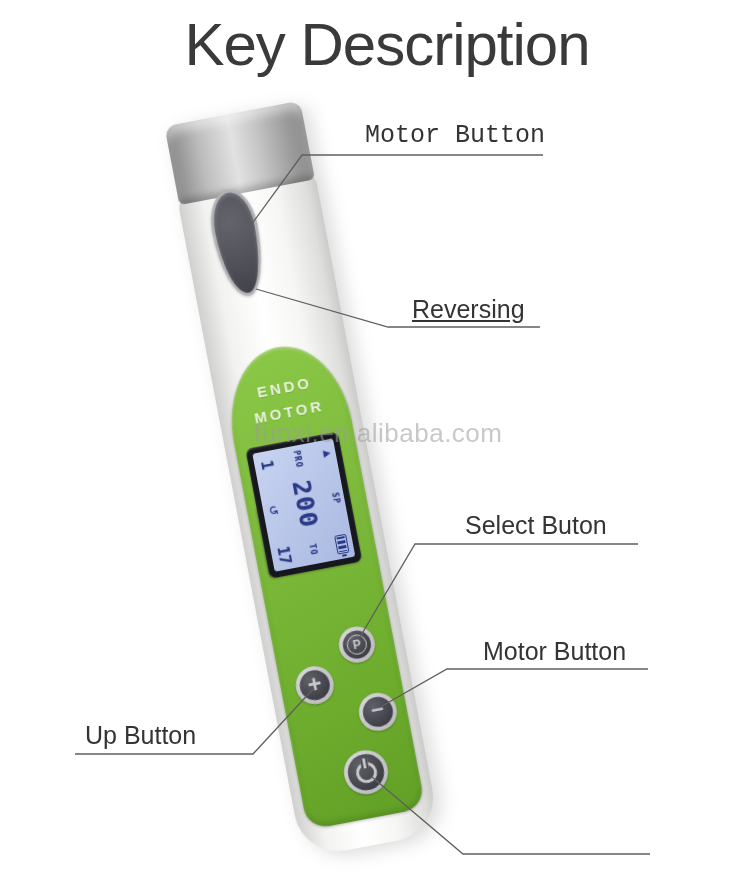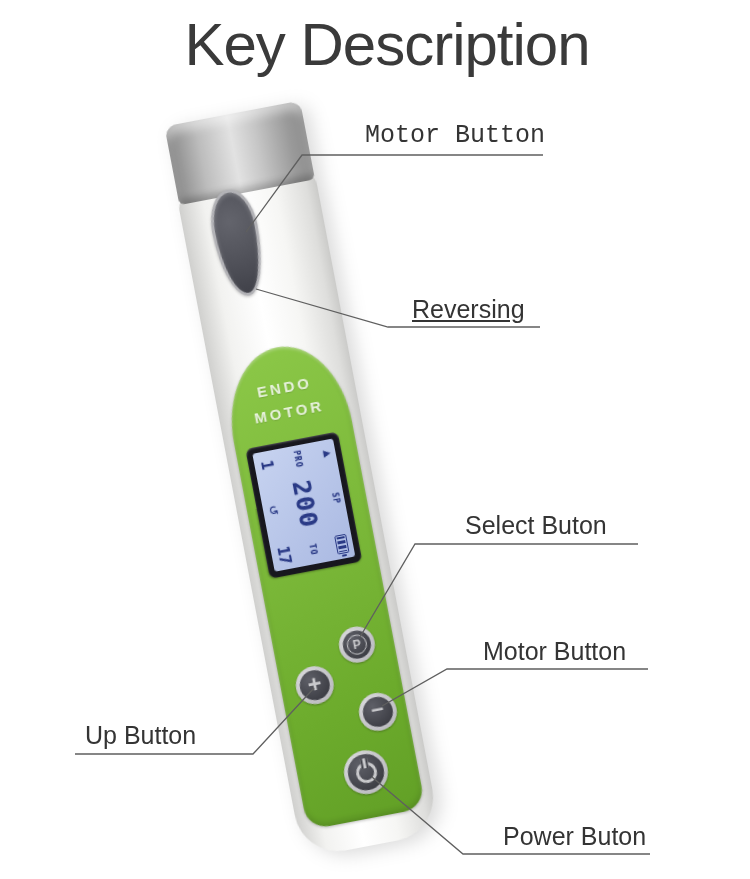--- a/index.html
+++ b/index.html
@@ -184,30 +184,30 @@
         <span class="glyph-minus">−</span>
       </div>
     </div>
     <div class="btn-ring btn-power">
       <div class="btn-inner">
         <span class="power-glyph"></span>
       </div>
     </div>
   </div>
 
+  <div class="watermark">funxi.en.alibaba.com</div>
 
   <svg class="lines" width="750" height="879" viewBox="0 0 750 879">
     <polyline points="543,155 302,155 246,232" fill="none" stroke="#5f5f5f" stroke-width="1.3"></polyline>
     <polyline points="540,327 388,327 256,289" fill="none" stroke="#5f5f5f" stroke-width="1.3"></polyline>
     <polyline points="638,544 415,544 360,637" fill="none" stroke="#5f5f5f" stroke-width="1.3"></polyline>
     <polyline points="648,669 447,669 382,706" fill="none" stroke="#5f5f5f" stroke-width="1.3"></polyline>
     <polyline points="75,754 253,754 314,688" fill="none" stroke="#5f5f5f" stroke-width="1.3"></polyline>
     <polyline points="650,854 463,854 372,777" fill="none" stroke="#5f5f5f" stroke-width="1.3"></polyline>
   </svg>
 
   <div class="callout-label lbl-motor">Motor Button</div>
   <div class="callout-label lbl-reversing">Reversing</div>
   <div class="callout-label lbl-select">Select Buton</div>
   <div class="callout-label lbl-down">Motor Button</div>
   <div class="callout-label lbl-up">Up Button</div>
-  <div class="callout-label lbl-power">Power Buton</div>
 
 </div>
 
 </body></html>

